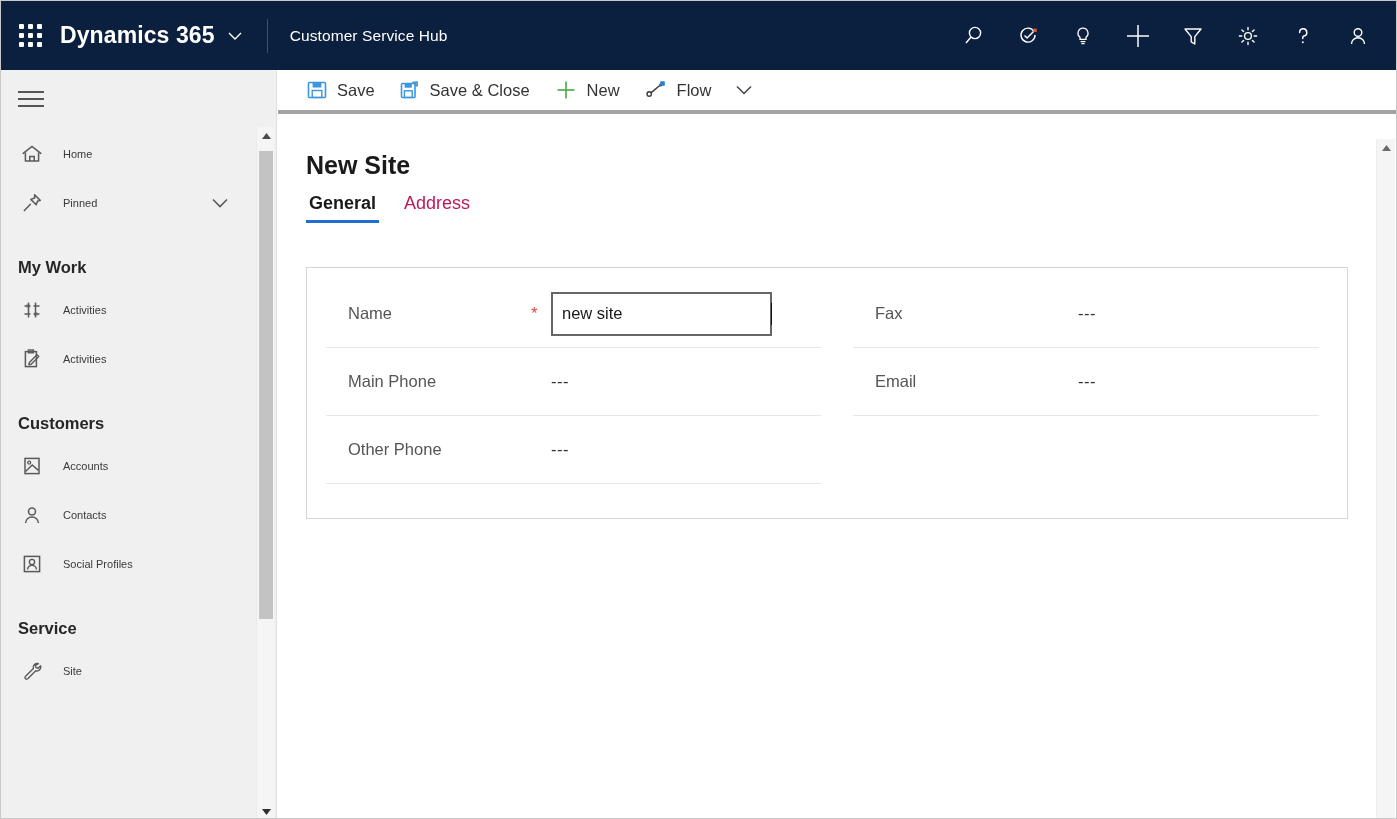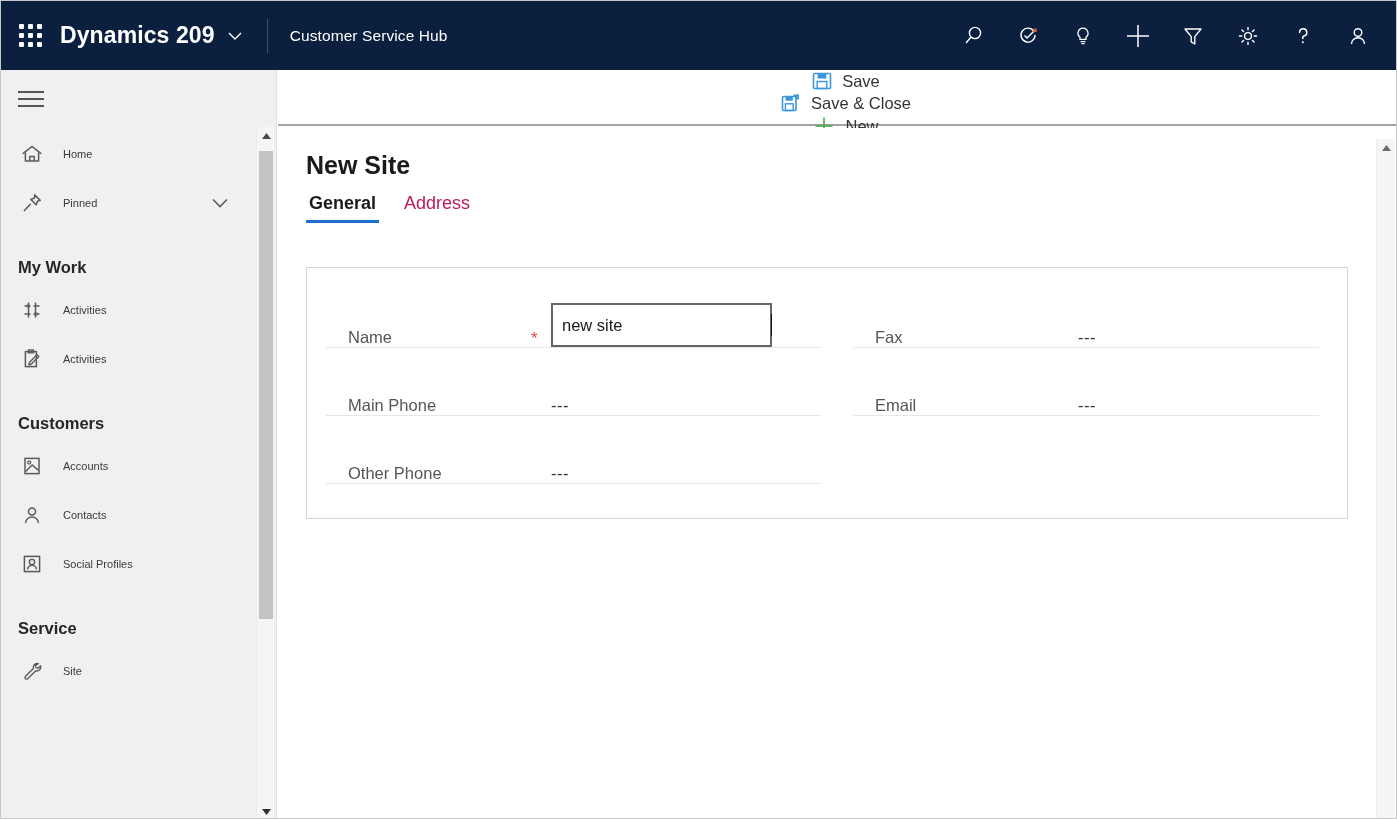--- a/index.html
+++ b/index.html
@@ -118,26 +118,25 @@
   .sb-thumb {
     position: absolute; left: 2px; top: 24px;
     width: 14px; height: 468px;
     background: #c3c3c3;
     cursor: pointer;
   }
 
   
   .cmdbar {
     position: absolute; left: 277px; top: 69px;
-    width: 1119px; height: 56px;
+    width: 1119px; height: 44px;
     background: #ffffff;
-    border-bottom: 2px solid #a3a3a3;
+    border-bottom: 4px solid #a3a3a3;
     display: flex; align-items: center;
     padding-left: 16px;
-    flex-direction: column;
   }
   .cmd-btn {
     display: flex; align-items: center;
     height: 40px; padding: 0 12px;
     cursor: pointer; color: #333333;
     font-size: 16.5px;
     border-radius: 2px;
   }
   .cmd-ico { margin-right: 9px; display: flex; align-items: center; }
   .cmd-chevron { padding: 0 10px; height: 40px; display: flex; align-items: center; cursor: pointer; }
@@ -174,21 +173,21 @@
     width: 1042px; height: 252px;
     border: 1px solid #d6d6d6;
     background: #ffffff;
     display: flex;
   }
   .form-col { width: 50%; padding-top: 12px; }
   .form-col.left { padding-left: 19px; padding-right: 6px; }
   .form-col.right { padding-left: 26px; padding-right: 28px; }
   .field-row {
     height: 68px;
-    display: flex; align-items: flex-end;
+    display: flex; align-items: center;
     border-bottom: 1px solid #e7e7e7;
   }
   .field-row.blank { border-bottom: none; }
   .field-label {
     width: 205px; flex: 0 0 auto;
     font-size: 16.5px; color: #555555;
     padding-left: 22px;
   }
   .req-star {
     width: 20px; flex: 0 0 auto;
@@ -242,21 +241,21 @@
         <i></i>
         <i></i>
         <i></i>
         <i></i>
         <i></i>
         <i></i>
         <i></i>
         <i></i>
     </div>
 
-    <div class="brand">Dynamics 209</div>
+    <div class="brand">Dynamics 365</div>
 
     <div class="brand-chevron">
       <svg width="20" height="20" viewBox="0 0 20 20">
           <path d="M4 7l6 6 6-6" fill="none" stroke="#ffffff" stroke-width="1.4"></path>
         </svg>
     </div>
 
     <div class="app-divider"></div>
 
     <div class="app-name">Customer Service Hub</div>

